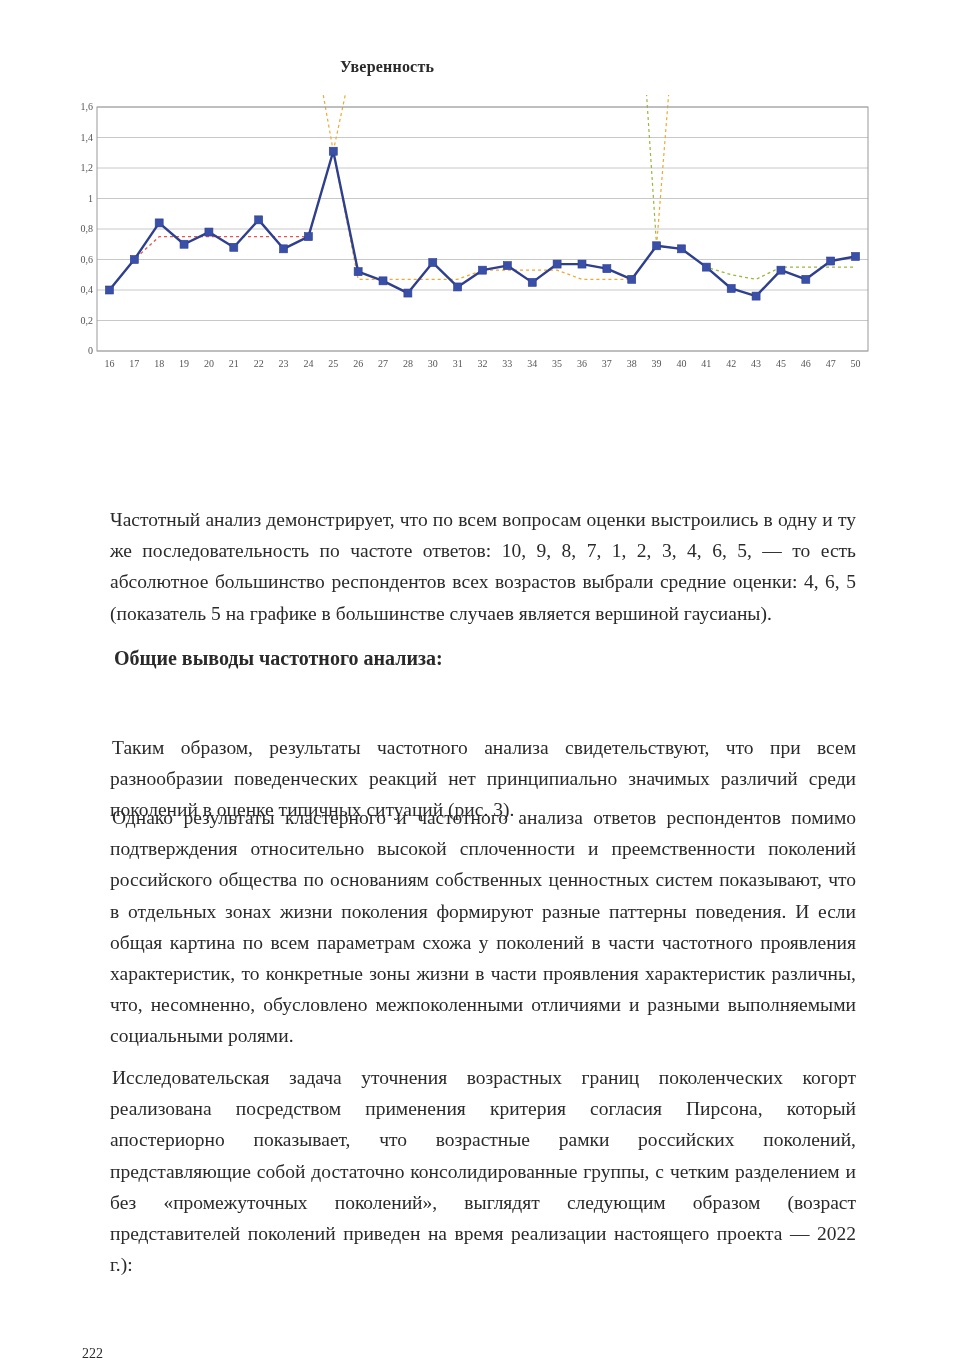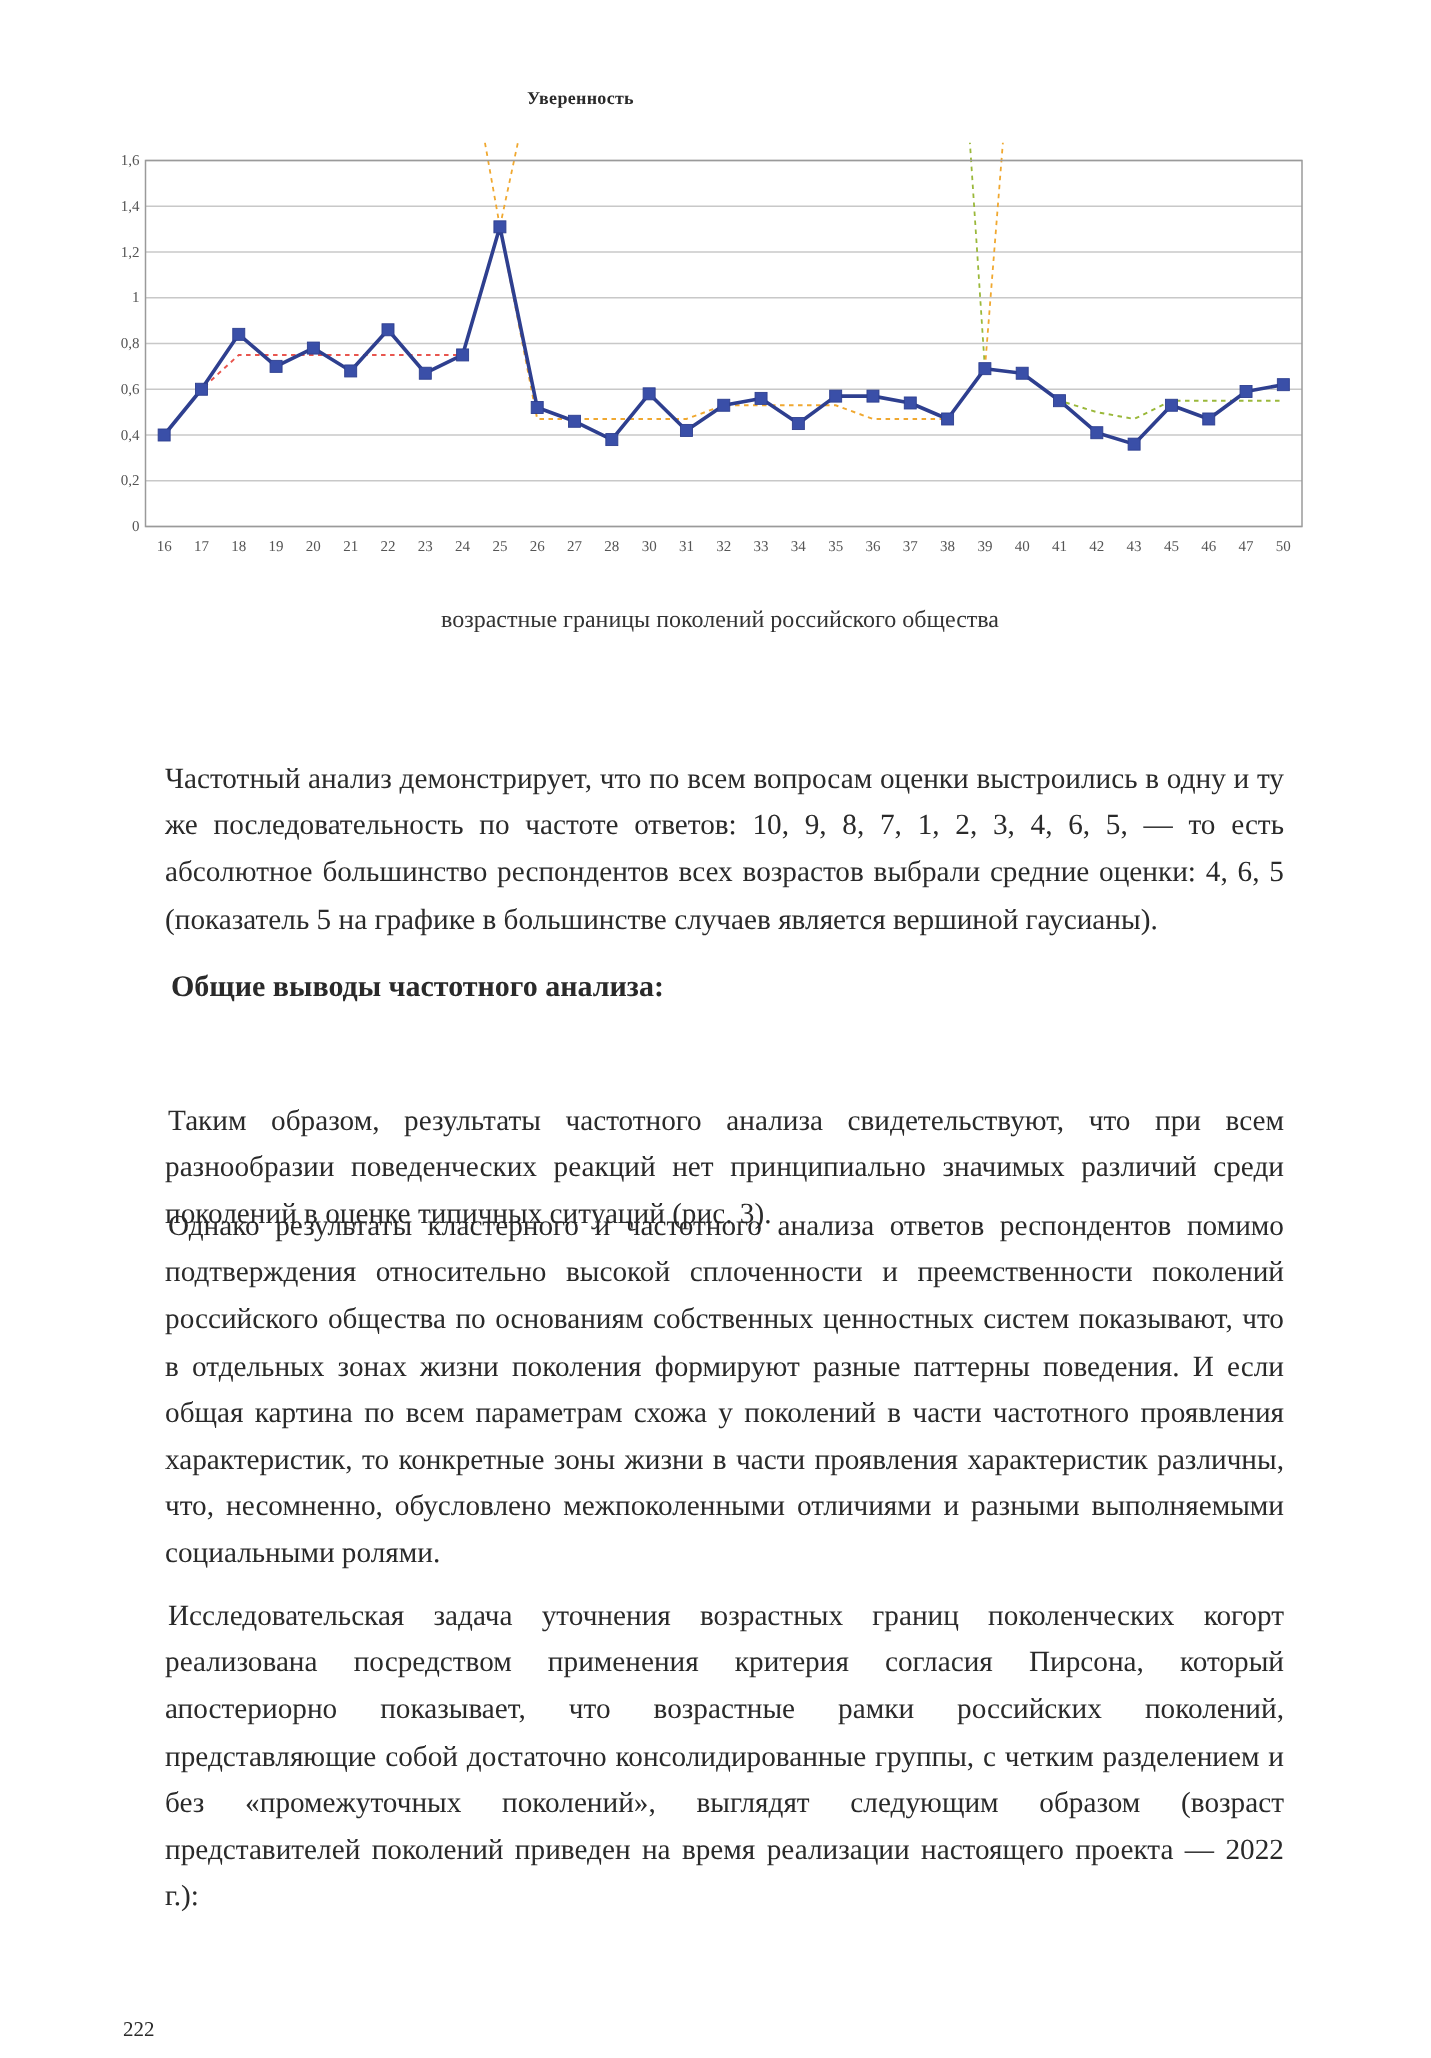--- a/index.html
+++ b/index.html
@@ -1,19 +1,19 @@
 <!DOCTYPE html>
 <html><head>
 <meta charset="utf-8">
 <style>
   html, body { margin: 0; padding: 0; background: #ffffff; }
   body { width: 954px; height: 1372px; position: relative; overflow: hidden;
          font-family: "Liberation Serif", "DejaVu Serif", serif; color: #2a2a2a; }
   .running-head { position: absolute; top: 58px; left: 0; width: 774px; text-align: center;
-                  font-weight: bold; font-size: 12px; letter-spacing: 0.2px; }
+                  font-weight: bold; font-size: 16px; letter-spacing: 0.2px; }
   #chart { position: absolute; left: 80px; top: 95px; width: 800px; height: 290px; }
   #chart text { font-family: "Liberation Serif", "DejaVu Serif", serif; font-size: 10px; fill: #555; }
   .caption { position: absolute; top: 400px; left: 110px; width: 740px; text-align: center;
              font-size: 16px; line-height: 27px; color: #333; }
   .caption em { font-style: italic; }
   .body-text { position: absolute; left: 110px; width: 746px; font-size: 19.5px; line-height: 31.2px;
                text-align: justify; margin-top: 16px; }
   .body-text p { margin: 0; text-indent: 0; }
   .p1 { top: 488px; }
   .p1 p, .p3 p, .p4 p, .p5 p { text-indent: 2px; }
@@ -124,21 +124,20 @@
       <rect x="672.0806451612904" y="197.10000000000002" width="8" height="8" fill="#3a4fa8" stroke="#2e3f8f" stroke-width="0.6"></rect>
       <rect x="696.9516129032259" y="171.175" width="8" height="8" fill="#3a4fa8" stroke="#2e3f8f" stroke-width="0.6"></rect>
       <rect x="721.8225806451613" y="180.32500000000002" width="8" height="8" fill="#3a4fa8" stroke="#2e3f8f" stroke-width="0.6"></rect>
       <rect x="746.6935483870968" y="162.025" width="8" height="8" fill="#3a4fa8" stroke="#2e3f8f" stroke-width="0.6"></rect>
       <rect x="771.5645161290323" y="157.45000000000002" width="8" height="8" fill="#3a4fa8" stroke="#2e3f8f" stroke-width="0.6"></rect>
     </g>
   <rect id="frame" fill="none" stroke="#9a9a9a" stroke-width="1" x="17" y="12" width="771" height="244"></rect>
 </svg>
 
 <div class="caption">
-  <div>возрастные границы поколений российского общества</div>
 </div>
 
 <div class="body-text p1">
   <p style="text-indent:0">Частотный анализ демонстрирует, что по всем вопросам оценки выстроились в одну и ту же последовательность по частоте ответов: 10, 9, 8, 7, 1, 2, 3, 4, 6, 5, — то есть абсолютное большинство респондентов всех возрастов выбрали средние оценки: 4, 6, 5 (показатель 5 на графике в большинстве случаев является вершиной гаусианы).</p>
 </div>
 
 <div class="heading">Общие выводы частотного анализа:</div>
 
 <div class="body-text p3">
   <p>Таким образом, результаты частотного анализа свидетельствуют, что при всем разнообразии поведенческих реакций нет принципиально значимых различий среди поколений в оценке типичных ситуаций (рис. 3).</p>

